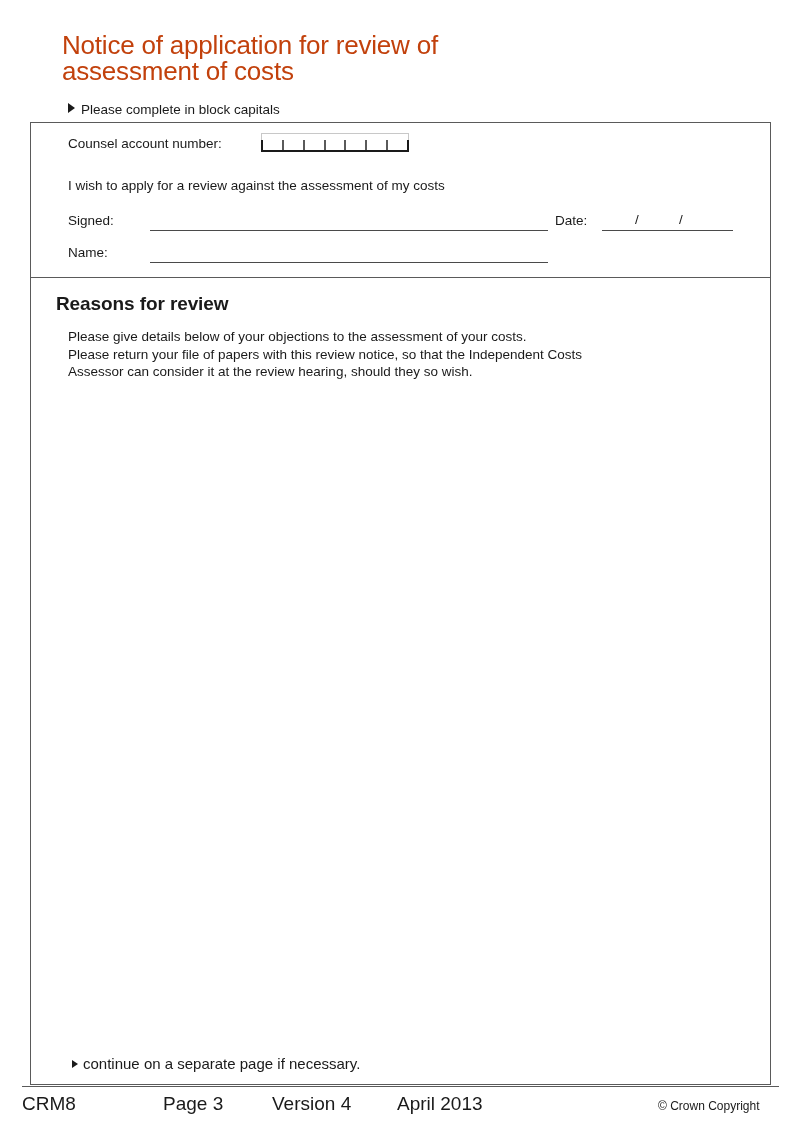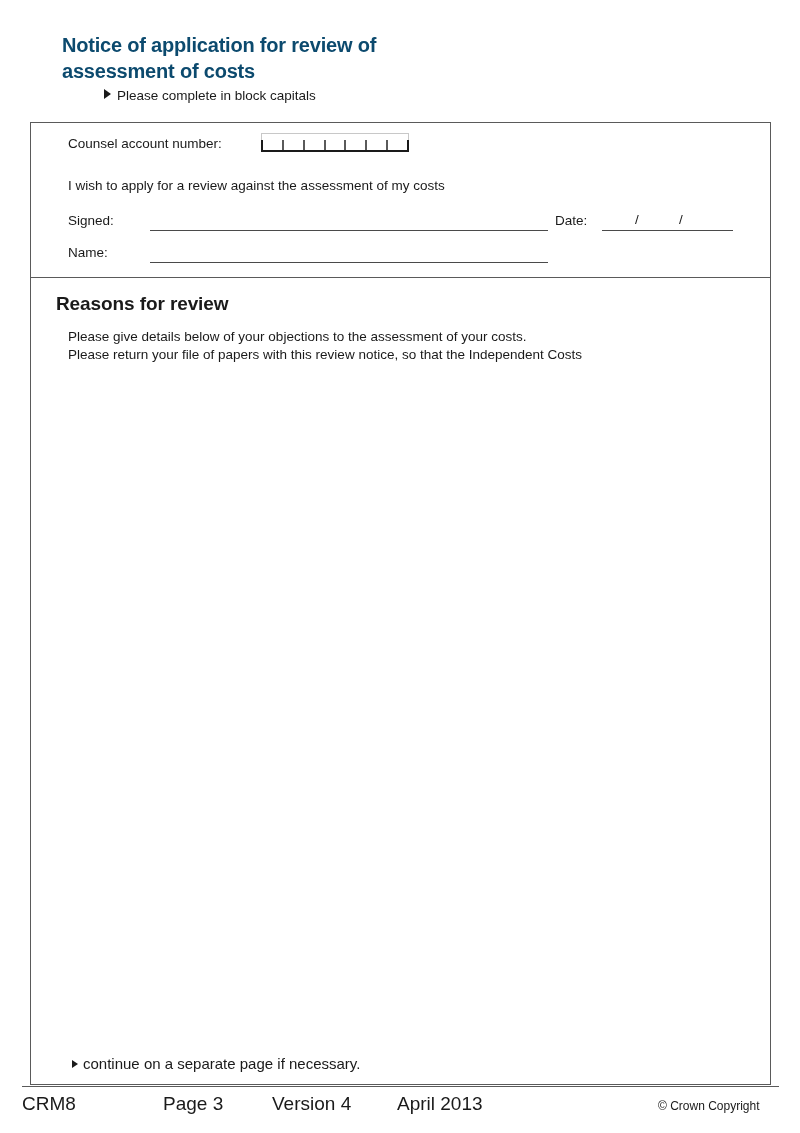--- a/index.html
+++ b/index.html
@@ -24,37 +24,36 @@
     height: 1133px;
     overflow: hidden;
   }
 
   
   .doc-title {
     position: absolute;
     left: 62px;
     top: 32px;
     width: 470px;
-    font-size: 20px;
-    font-weight: bold;
+    font-size: 26px;
+    font-weight: normal;
     line-height: 26px;
     letter-spacing: -0.2px;
-    color: #0c4a6e;
+    color: #c2410c;
   }
   .doc-title .line2 { display: block; }
 
   .instruction {
     position: absolute;
     left: 68px;
-    top: 87px;
+    top: 101px;
     font-size: 13.5px;
     line-height: 17px;
     color: #1a1a1a;
     white-space: nowrap;
-    margin-left: 36px;
   }
   .tri {
     display: inline-block;
     width: 0; height: 0;
     border-top: 5px solid transparent;
     border-bottom: 5px solid transparent;
     border-left: 7px solid #1a1a1a;
     margin-right: 6px;
     vertical-align: 1px;
   }
@@ -279,20 +278,21 @@
   <div class="row-label date-label">Date:</div>
   <div class="rule rule-date"></div>
   <div class="date-slash slash-1">/</div>
   <div class="date-slash slash-2">/</div>
 
   <div class="section-title">Reasons for review</div>
 
   <div class="body-text">
     <span>Please give details below of your objections to the assessment of your costs.</span>
     <span>Please return your file of papers with this review notice, so that the Independent Costs</span>
+    <span>Assessor can consider it at the review hearing, should they so wish.</span>
   </div>
 
   <div class="answer-area"></div>
 
   <div class="continue-note">
     <span class="tri"></span><span>continue on a separate page if necessary.</span>
   </div>
 
   <div class="footer-rule"></div>
   <div class="footer-item f-code">CRM8</div>

